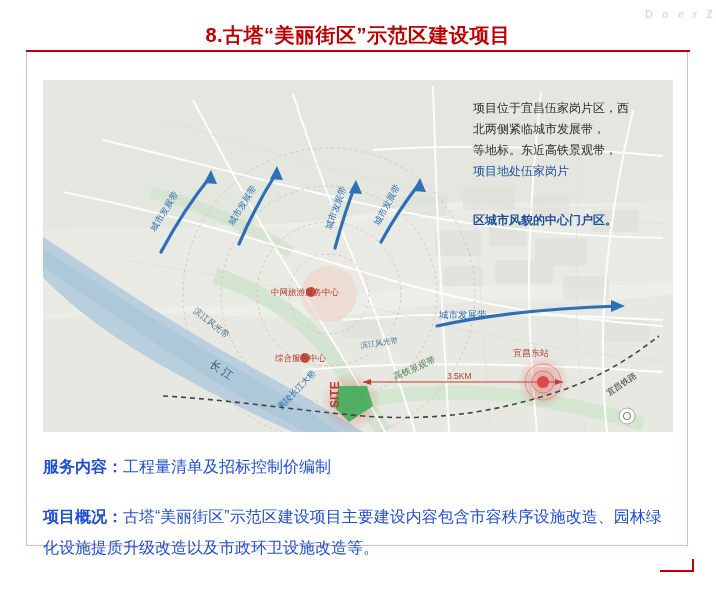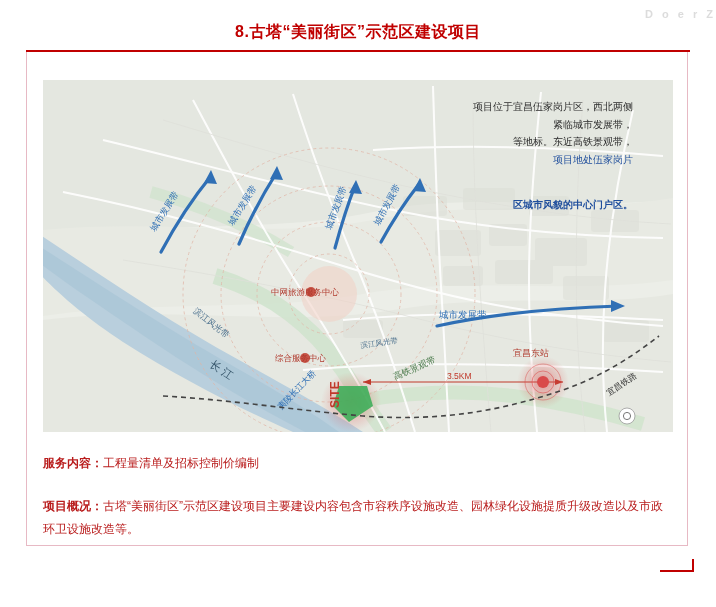--- a/index.html
+++ b/index.html
@@ -37,21 +37,21 @@
 
   
   .title-bar {
     position: absolute;
     top: 22px;
     left: 0;
     width: 100%;
     text-align: center;
   }
   .title-text {
-    font-size: 16px;
+    font-size: 20px;
     font-weight: bold;
     color: #c00000;
     letter-spacing: 0.5px;
   }
   .title-rule {
     position: absolute;
     top: 50px;
     left: 26px;
     width: 664px;
     height: 2px;
@@ -84,22 +84,22 @@
   .map-svg { display: block; }
 
   
   .text-block {
     position: absolute;
     left: 16px;
     top: 400px;
     width: 620px;
   }
   .row {
-    font-size: 12px;
-    color: #b91c1c;
+    font-size: 16px;
+    color: #1d4ed8;
     line-height: 1.9;
   }
   .row b { font-weight: bold; }
   .row.indent2 { margin-top: 20px; }
 
   
   .corner {
     position: absolute;
     right: 22px;
     bottom: 34px;
@@ -252,21 +252,21 @@
           <text x="470" y="276" fill="#b03a2e" font-size="9" font-family="Liberation Sans, sans-serif">宜昌东站</text>
 
           <path d="M120,316 C190,320 250,330 320,336 C400,342 460,330 520,310 C560,296 590,276 616,256" stroke="#444" stroke-width="1.6" fill="none" stroke-dasharray="5 4"></path>
           <text x="566" y="316" fill="#333" font-size="8.5" font-family="Liberation Sans, sans-serif" transform="rotate(-34 566 316)">宜昌铁路</text>
 
           <rect x="576" y="328" width="16" height="16" rx="8" fill="#ffffff" stroke="#999" stroke-width="0.8"></rect>
           <circle cx="584" cy="336" r="3.6" fill="none" stroke="#777" stroke-width="1"></circle>
         </g>
       </svg>
 
-      <div style="position:absolute; left:430px; top:18px; width:160px; line-height:1.75; font-size:10px; color:#2b2b2b;text-align:right;">
+      <div style="position:absolute; left:430px; top:18px; width:160px; line-height:1.75; font-size:12px; color:#2b2b2b;">
         <div>项目位于宜昌伍家岗片区，西北两侧紧临城市发展带，</div>
         <div>等地标。东近高铁景观带，</div>
         <div style="color:#1f4e9c; font-weight:normal;">项目地处伍家岗片</div>
         <div style="color:#1f4e9c; font-weight:bold;margin-top:28px;">区城市风貌的中心门户区。</div>
       </div>
     </div>
 
     <div class="text-block">
       <div class="row">
         <b>服务内容：</b><span>工程量清单及招标控制价编制</span>

